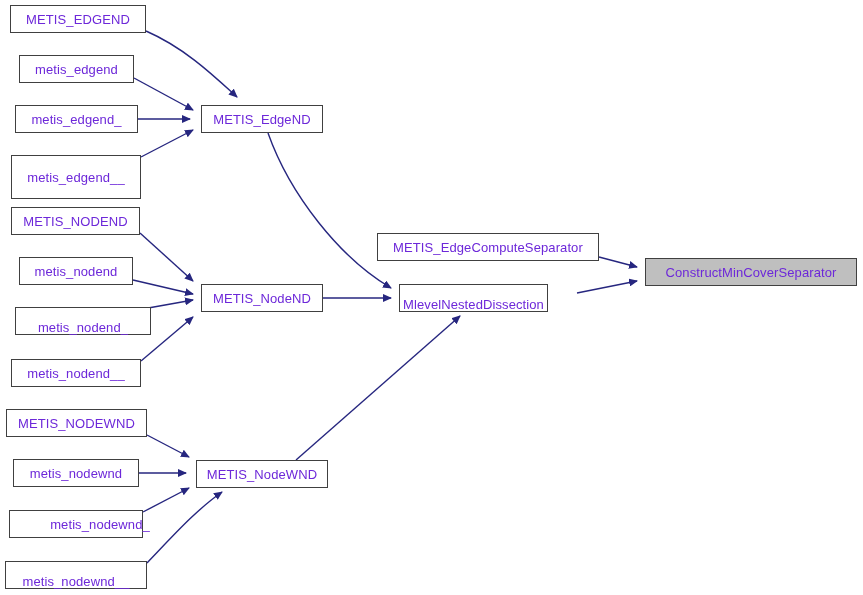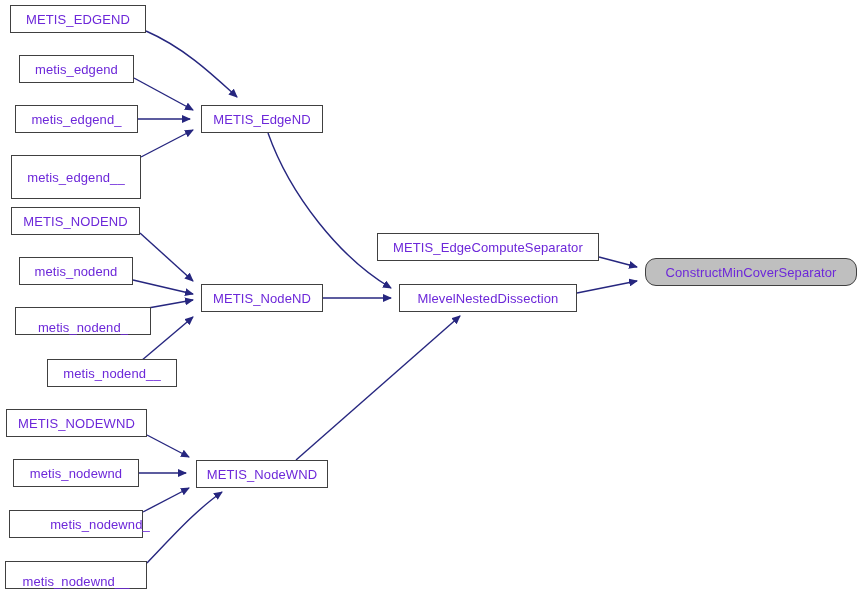--- a/index.html
+++ b/index.html
@@ -91,21 +91,21 @@
       </div>
       <div class="node" style="left: 11px; top: 207px; width: 129px; height: 28px;">
         <span>METIS_NODEND</span>
       </div>
       <div class="node" style="left: 19px; top: 257px; width: 114px; height: 28px;">
         <span>metis_nodend</span>
       </div>
       <div class="node" style="left: 15px; top: 307px; width: 136px; height: 28px; align-items: flex-end;">
         <span>metis_nodend_</span>
       </div>
-      <div class="node" style="left: 11px; top: 359px; width: 130px; height: 28px; margin-left: 36px;">
+      <div class="node" style="left: 11px; top: 359px; width: 130px; height: 28px;">
         <span>metis_nodend__</span>
       </div>
       <div class="node" style="left: 201px; top: 284px; width: 122px; height: 28px;">
         <span>METIS_NodeND</span>
       </div>
       <div class="node" style="left: 6px; top: 409px; width: 141px; height: 28px;">
         <span>METIS_NODEWND</span>
       </div>
       <div class="node" style="left: 13px; top: 459px; width: 126px; height: 28px;">
         <span>metis_nodewnd</span>
@@ -115,21 +115,21 @@
       </div>
       <div class="node" style="left: 5px; top: 561px; width: 142px; height: 28px; align-items: flex-end;">
         <span>metis_nodewnd__</span>
       </div>
       <div class="node" style="left: 196px; top: 460px; width: 132px; height: 28px;">
         <span>METIS_NodeWND</span>
       </div>
       <div class="node" style="left: 377px; top: 233px; width: 222px; height: 28px;">
         <span>METIS_EdgeComputeSeparator</span>
       </div>
-      <div class="node" style="left: 399px; top: 284px; width: 178px; height: 28px;">
+      <div class="node" style="left: 399px; top: 284px; width: 149px; height: 28px; align-items: flex-end;">
         <span>MlevelNestedDissection</span>
       </div>
-      <div class="node highlight" style="left: 645px; top: 258px; width: 212px; height: 28px; border-radius: 11px;">
+      <div class="node highlight" style="left: 645px; top: 258px; width: 212px; height: 28px;">
         <span>ConstructMinCoverSeparator</span>
       </div>
     </div>
 
 </div>
 
 </body></html>

